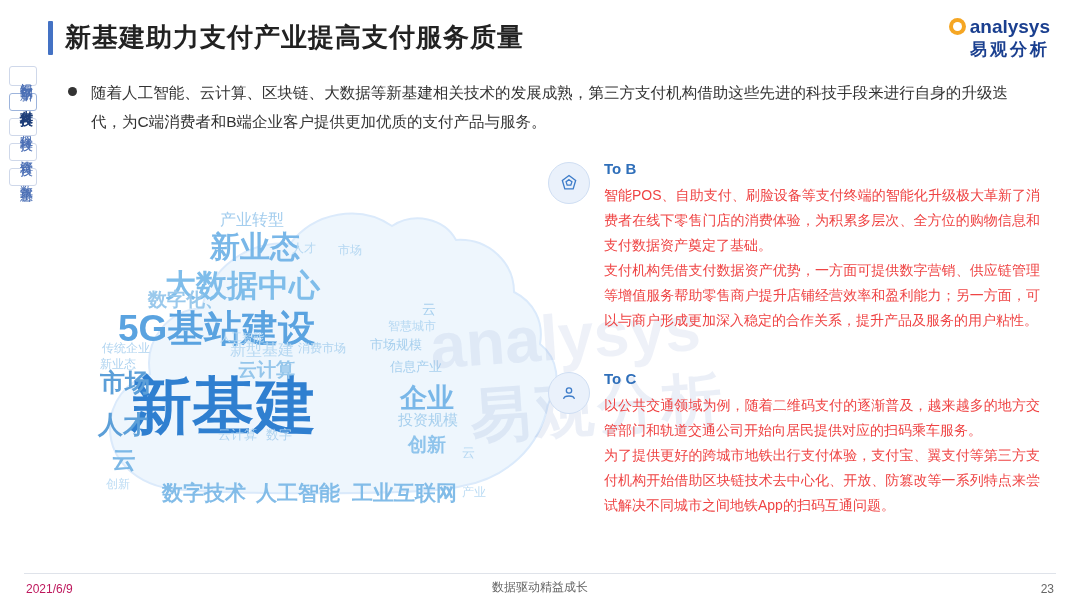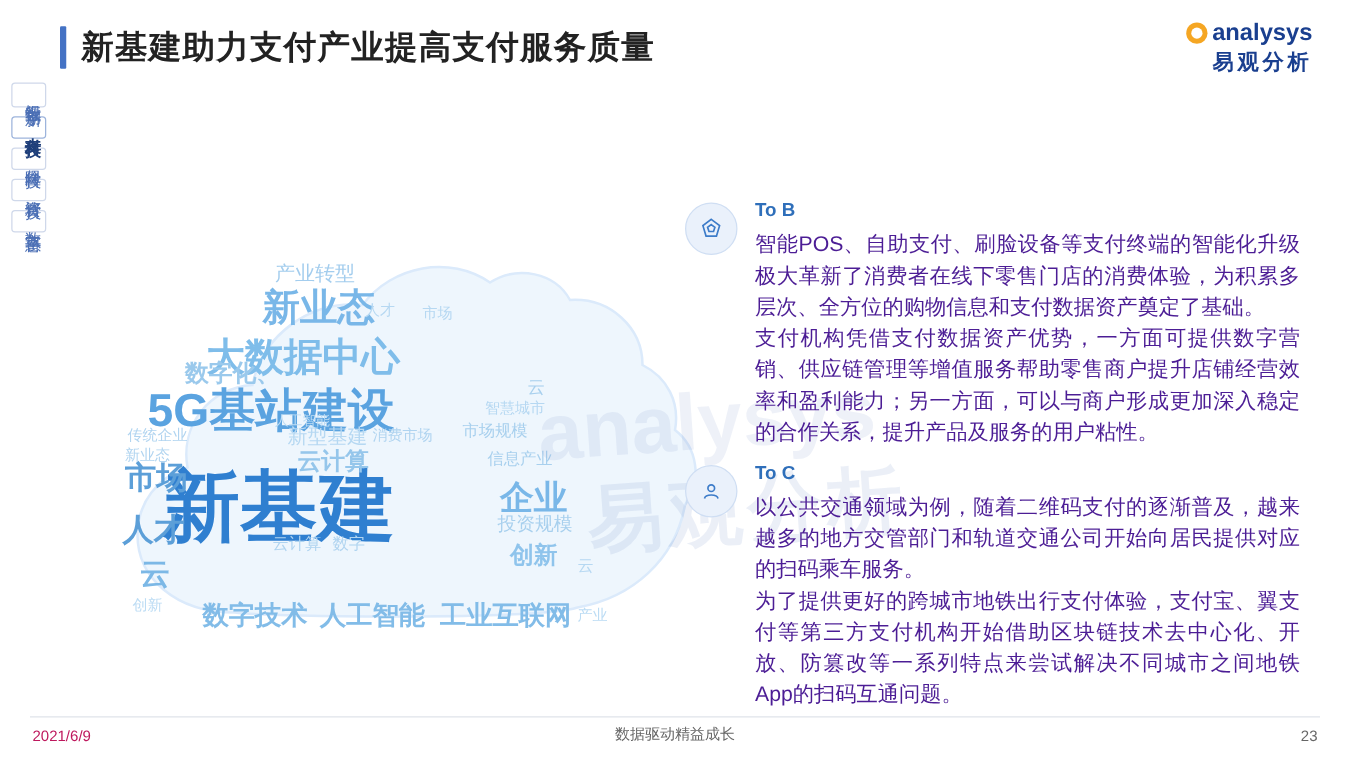--- a/index.html
+++ b/index.html
@@ -218,23 +218,23 @@
   .panel-body {
     flex: 1 1 auto;
   }
   .panel-title {
     font-size: 15px;
     font-weight: bold;
     color: #2f6fba;
     margin-bottom: 6px;
   }
   .panel-para {
-    font-size: 17px;
+    font-size: 14px;
     line-height: 25px;
-    color: #4c1d95;
+    color: #ef4444;
     text-align: justify;
   }
 
   
   .footer-line {
     position: absolute;
     left: 24px;
     right: 24px;
     bottom: 34px;
     height: 1px;
@@ -293,20 +293,24 @@
       <span class="rail-inner">保险科技</span>
     </div>
     <div class="rail-item">
       <span class="rail-inner">资管科技</span>
     </div>
     <div class="rail-item">
       <span class="rail-inner">数字普惠</span>
     </div>
   </div>
 
+  <div class="bullet-block">
+    <div class="bullet-dot"></div>
+    <div class="bullet-text">随着人工智能、云计算、区块链、大数据等新基建相关技术的发展成熟，第三方支付机构借助这些先进的科技手段来进行自身的升级迭代，为C端消费者和B端企业客户提供更加优质的支付产品与服务。</div>
+  </div>
 
   <div class="cloud-wrap">
     <svg class="cloud-shape" viewBox="0 0 500 360">
       <path d="M118,300 C70,300 40,272 40,238 C40,212 56,192 80,184 C74,150 98,120 132,118 C140,78 178,50 220,54 C244,22 290,14 322,36 C344,22 374,28 386,50 C418,48 444,72 444,102 C464,112 474,132 470,154 C488,168 492,194 478,214 C470,258 436,288 392,296 C360,306 150,304 118,300 Z" fill="#eef6fd" stroke="#dbeafb" stroke-width="2"></path>
     </svg>
     <div id="wc-layer">
         <span class="wc" style="left: 60px; top: 185px; font-size: 62px; color: rgb(47, 127, 208); font-weight: bold;">新基建</span>
         <span class="wc" style="left: 48px; top: 120px; font-size: 37px; color: rgb(90, 163, 224); font-weight: bold;">5G基站建设</span>
         <span class="wc" style="left: 95px; top: 80px; font-size: 31px; color: rgb(127, 189, 234); font-weight: bold;">大数据中心</span>
         <span class="wc" style="left: 140px; top: 42px; font-size: 30px; color: rgb(121, 183, 232); font-weight: bold;">新业态</span>

